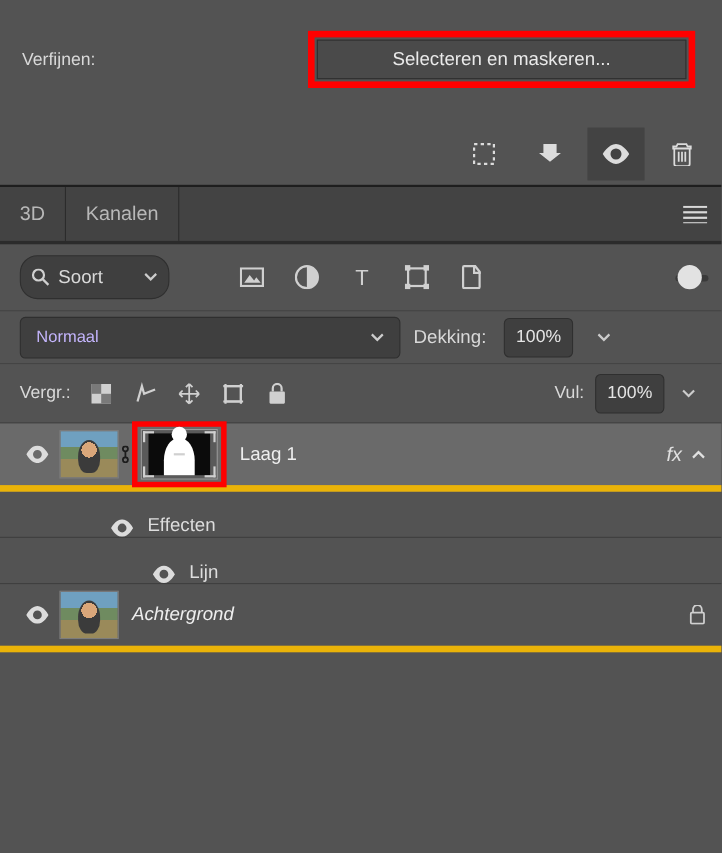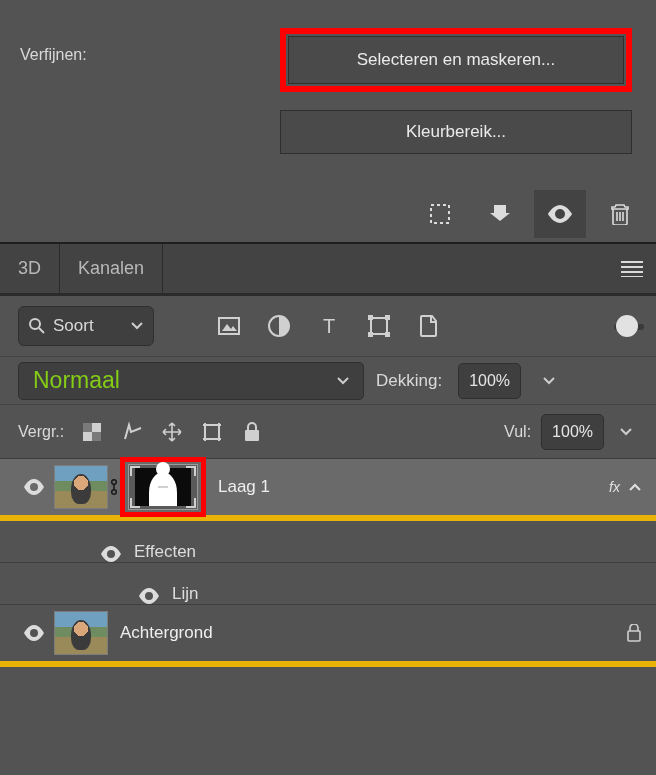--- a/index.html
+++ b/index.html
@@ -2,39 +2,39 @@
 <html><head>
 <meta charset="utf-8">
 <style>
 *{margin:0;padding:0;box-sizing:border-box;font-family:Arial,Helvetica,sans-serif;user-select:none}
 body{background:#535353;width:656px;height:775px;overflow:hidden;color:#d9d9d9}
 .top-section{padding:28px 20px 18px 20px}
 .refine-row{display:flex;align-items:flex-start}
 .refine-label{width:260px;color:#d9d9d9;font-size:16px;padding-top:18px}
 .refine-buttons{flex:1;display:flex;flex-direction:column;gap:18px;padding-right:4px}
 .btn-long{border:1px solid #2f2f2f;background:#4a4a4a;color:#eaeaea;font-size:17px;height:44px;display:flex;align-items:center;justify-content:center;cursor:pointer}
-.btn-long:nth-child(1){height:48px}
+.btn-long:nth-child(1){height:36px}
 .highlight-red{border:6px solid #ff0000;padding:2px}
 .action-row{margin-top:14px;height:56px;display:flex;justify-content:flex-end;align-items:center;padding-right:10px;gap:8px}
 .icon-slot{width:52px;height:48px;display:flex;align-items:center;justify-content:center;color:#dcdcdc}
 .icon-slot.active{background:#434343}
 .divider{height:2px;background:#1e1e1e}
 .tabs-bar{display:flex;align-items:stretch;height:52px;background:#434343;border-bottom:3px solid #2b2b2b;position:relative}
 .tab{padding:0 18px;display:flex;align-items:center;font-size:18px;color:#b8b8b8;cursor:pointer}
 .tab.active{background:#535353;color:#fff;border-top:1px solid #2b2b2b}
 .tab.inactive{border-right:1px solid #2b2b2b}
 .tabs-menu{margin-left:auto;width:48px;display:flex;align-items:center;justify-content:center}
 .filter-row{display:flex;align-items:center;height:60px;padding:0 18px;gap:12px}
-.search-pill{width:136px;height:40px;background:#3f3f3f;border:1px solid #2f2f2f;border-radius:6px;display:flex;align-items:center;padding:0 10px;color:#d9d9d9;font-size:17px;gap:8px}
+.search-pill{width:136px;height:40px;background:#3f3f3f;border:1px solid #2f2f2f;border-radius:16px;display:flex;align-items:center;padding:0 10px;color:#d9d9d9;font-size:17px;gap:8px}
 .filter-icons{display:flex;gap:24px;margin-left:50px;color:#d2d2d2}
 .filter-icons .fi{width:26px;height:26px;display:flex;align-items:center;justify-content:center}
 .switch{margin-left:auto;width:22px;height:22px;border-radius:50%;background:#e2e2e2;position:relative}
 .switch-track{position:absolute;left:-2px;top:9px;width:30px;height:6px;background:#3a3a3a;border-radius:3px;z-index:-1}
 .blend-row{display:flex;align-items:center;height:48px;padding:0 18px;gap:12px;border-top:1px solid #444}
-.blend-select{flex:0 0 346px;height:38px;background:#3f3f3f;border:1px solid #2f2f2f;border-radius:5px;display:flex;align-items:center;justify-content:space-between;padding:0 14px;color:#84cc16;font-size:23px}
+.blend-select{flex:0 0 346px;height:38px;background:#3f3f3f;border:1px solid #2f2f2f;border-radius:5px;display:flex;align-items:center;justify-content:space-between;padding:0 14px;color:#c4b5fd;font-size:15px}
 .opacity-label{color:#d9d9d9;font-size:17px}
 .opacity-val{height:36px;background:#3f3f3f;border:1px solid #2f2f2f;border-radius:5px;display:flex;align-items:center;padding:0 10px;color:#e5e5e5;font-size:16px;margin-left:4px}
 .chev-down{width:24px;height:36px;display:flex;align-items:center;justify-content:center;margin-left:4px}
 .lock-row{display:flex;align-items:center;height:54px;padding:0 18px;gap:16px;border-top:1px solid #444;color:#d9d9d9;font-size:16px}
 .lock-icons{display:flex;gap:16px;align-items:center}
 .lock-icons .li{width:24px;height:24px;display:flex;align-items:center;justify-content:center}
 .fill-group{margin-left:auto;display:flex;align-items:center;gap:6px}
 .layers-list{border-top:1px solid #3c3c3c}
 .layer-row{display:flex;align-items:center;height:62px;padding:0 14px;border-bottom:6px solid #eab308}
 .layer-row.selected{background:#6a6a6a}
@@ -49,38 +49,37 @@
 .mask-frame::before,.mask-frame::after{content:"";position:absolute;width:10px;height:2px;background:#d0d0d0}
 .mask-frame .corner{position:absolute;width:10px;height:10px;border:2px solid #d0d0d0}
 .mask-frame .corner.tl{top:1px;left:1px;border-right:none;border-bottom:none}
 .mask-frame .corner.tr{top:1px;right:1px;border-left:none;border-bottom:none}
 .mask-frame .corner.bl{bottom:1px;left:1px;border-right:none;border-top:none}
 .mask-frame .corner.br{bottom:1px;right:1px;border-left:none;border-top:none}
 .mask-thumb{width:56px;height:38px;background:#0b0b0b;display:flex;align-items:flex-end;justify-content:center}
 .silhouette{width:28px;height:34px;background:#fff;border-radius:50% 50% 0 0 / 60% 60% 0 0;position:relative}
 .silhouette::before{content:"";position:absolute;top:-10px;left:7px;width:14px;height:14px;background:#fff;border-radius:50%}
 .layer-name{margin-left:12px;font-size:17px;color:#eee;flex:1}
-.layer-name.italic{}
+.layer-name.italic{font-style:italic}
 .layer-row .right{display:flex;align-items:center;gap:8px;color:#e0e0e0}
-.fx-label{font-style:italic;font-size:14px}
+.fx-label{font-style:italic;font-size:18px}
 .sub-row{display:flex;align-items:flex-end;height:42px;padding-left:100px;border-bottom:1px solid #3f3f3f;color:#ddd;font-size:17px;gap:12px}
 .sub-row.indent2{padding-left:138px}
 svg{fill:currentColor}
 </style>
 </head>
 <body>
 
 <div class="top-section">
   <div class="refine-row">
     <div class="refine-label">Verfijnen:</div>
     <div class="refine-buttons">
       <div class="highlight-red">
         <div class="btn-long">Selecteren en maskeren...</div>
       </div>
-      <div class="btn-long">Kleurbereik...</div>
     </div>
   </div>
 </div>
 
 <div class="action-row">
   <div class="icon-slot">
     <svg width="20" height="20" viewBox="0 0 20 20">
         <rect x="1" y="1" width="18" height="18" fill="none" stroke="#dcdcdc" stroke-width="2" stroke-dasharray="3 3"></rect>
       </svg>
   </div>

